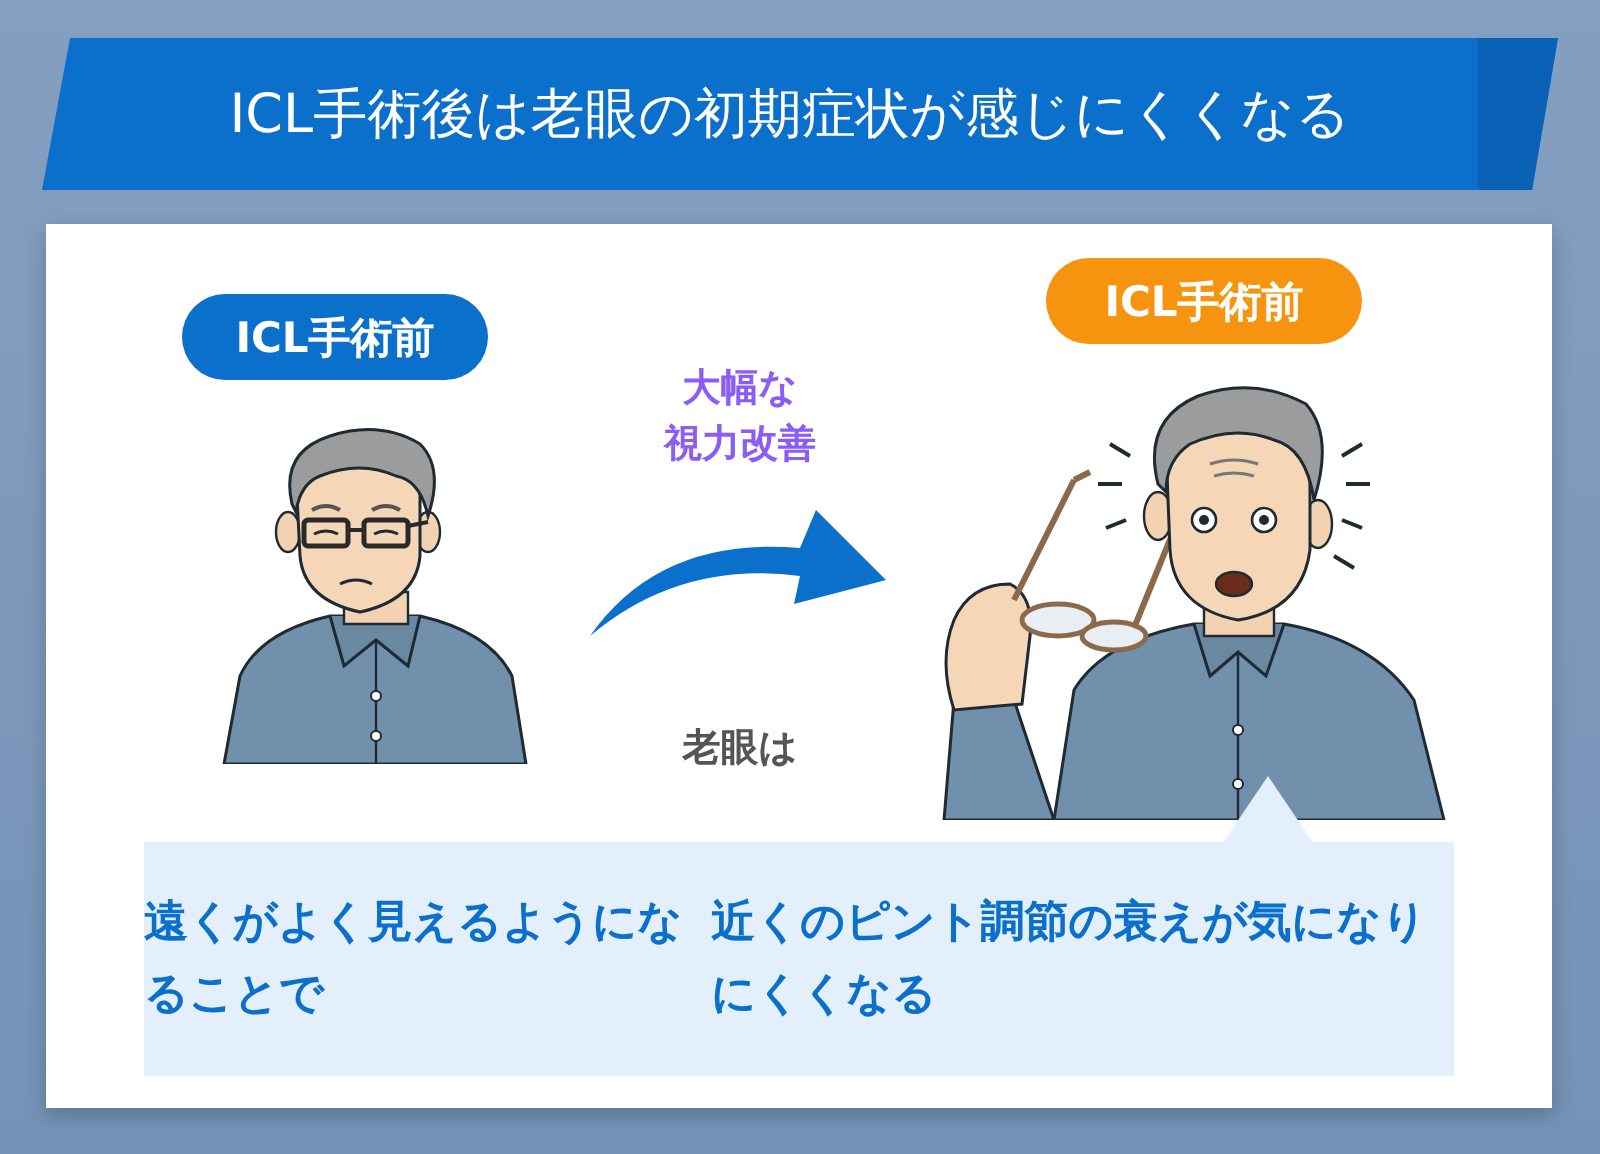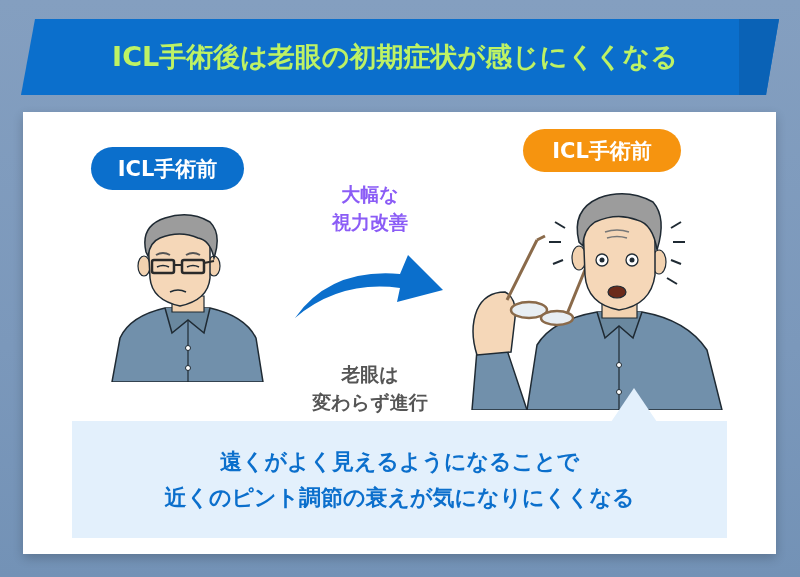--- a/index.html
+++ b/index.html
@@ -15,21 +15,21 @@
     clip-path: polygon(14px 0, 100% 0, 745px 100%, 0 100%);
     box-shadow: 0 4px 8px rgba(0,0,0,0.25);
   }
   .banner-shade {
     position: absolute; right: 0; top: 0; height: 100%; width: 40px;
     background: #0a62b6;
   }
   .banner-title {
     position: absolute; left: 0; top: 0; width: 100%; height: 100%;
     display: flex; align-items: center; justify-content: center;
-    color: #bef264; font-weight: bold; font-size: 27px; letter-spacing: 0px;
+    color: #ffffff; font-weight: normal; font-size: 27px; letter-spacing: 0px;
     padding-right: 10px;
     text-align: right;
   }
   .panel {
     position: absolute; left: 23px; top: 112px; width: 753px; height: 442px;
     background: #ffffff;
     box-shadow: 0 4px 10px rgba(0,0,0,0.2);
   }
   .pill {
     position: absolute; height: 43px; border-radius: 22px;
@@ -45,21 +45,21 @@
 
   .arrow { position: absolute; left: 290px; top: 250px; width: 160px; height: 75px; }
 
   .figure { position: absolute; }
   .fig-left { left: 110px; top: 208px; width: 155px; height: 174px; }
   .fig-right { left: 467px; top: 180px; width: 258px; height: 230px; }
 
   .callout {
     position: absolute; left: 72px; top: 421px; width: 655px; height: 117px;
     background: #e3f0fc;
-    display: flex; flex-direction: column; align-items: center; justify-content: center;
+    display: flex; flex-direction: row; align-items: center; justify-content: center;
     color: #0b6fcc; font-weight: bold; font-size: 22px; line-height: 36px;
   }
   .callout-pointer {
     position: absolute; left: 611px; top: 388px; width: 46px; height: 34px;
     background: #e3f0fc;
     clip-path: polygon(50% 0, 100% 100%, 0 100%);
   }
 </style>
 </head>
 <body>
@@ -110,21 +110,20 @@
   <div>大幅な</div>
   <div>視力改善</div>
 </div>
 
 <svg class="arrow" viewBox="0 0 160 75">
   <path d="M5 68 Q40 18 110 24 L118 5 L153 40 L107 52 L110 38 Q50 30 5 68 Z" fill="#0b6fcc"></path>
 </svg>
 
 <div class="mid-label mid-bottom">
   <div>老眼は</div>
-  <div>変わらず進行</div>
 </div>
 
 <svg class="figure fig-right" viewBox="0 0 258 230">
 
   <path d="M60 230 L70 165 Q85 140 130 132 L175 132 Q220 140 240 170 L255 230 Z" fill="#7190ab" stroke="#1f2a33" stroke-width="1.5"></path>
   <path d="M130 132 L138 158 L152 146 L166 158 L175 132" fill="#6a889f" stroke="#1f2a33" stroke-width="1.5"></path>
   <line x1="152" y1="146" x2="152" y2="230" stroke="#1f2a33" stroke-width="1.2"></line>
   <circle cx="152" cy="185" r="2.5" fill="#fff" stroke="#1f2a33"></circle>
   <circle cx="152" cy="212" r="2.5" fill="#fff" stroke="#1f2a33"></circle>
 

